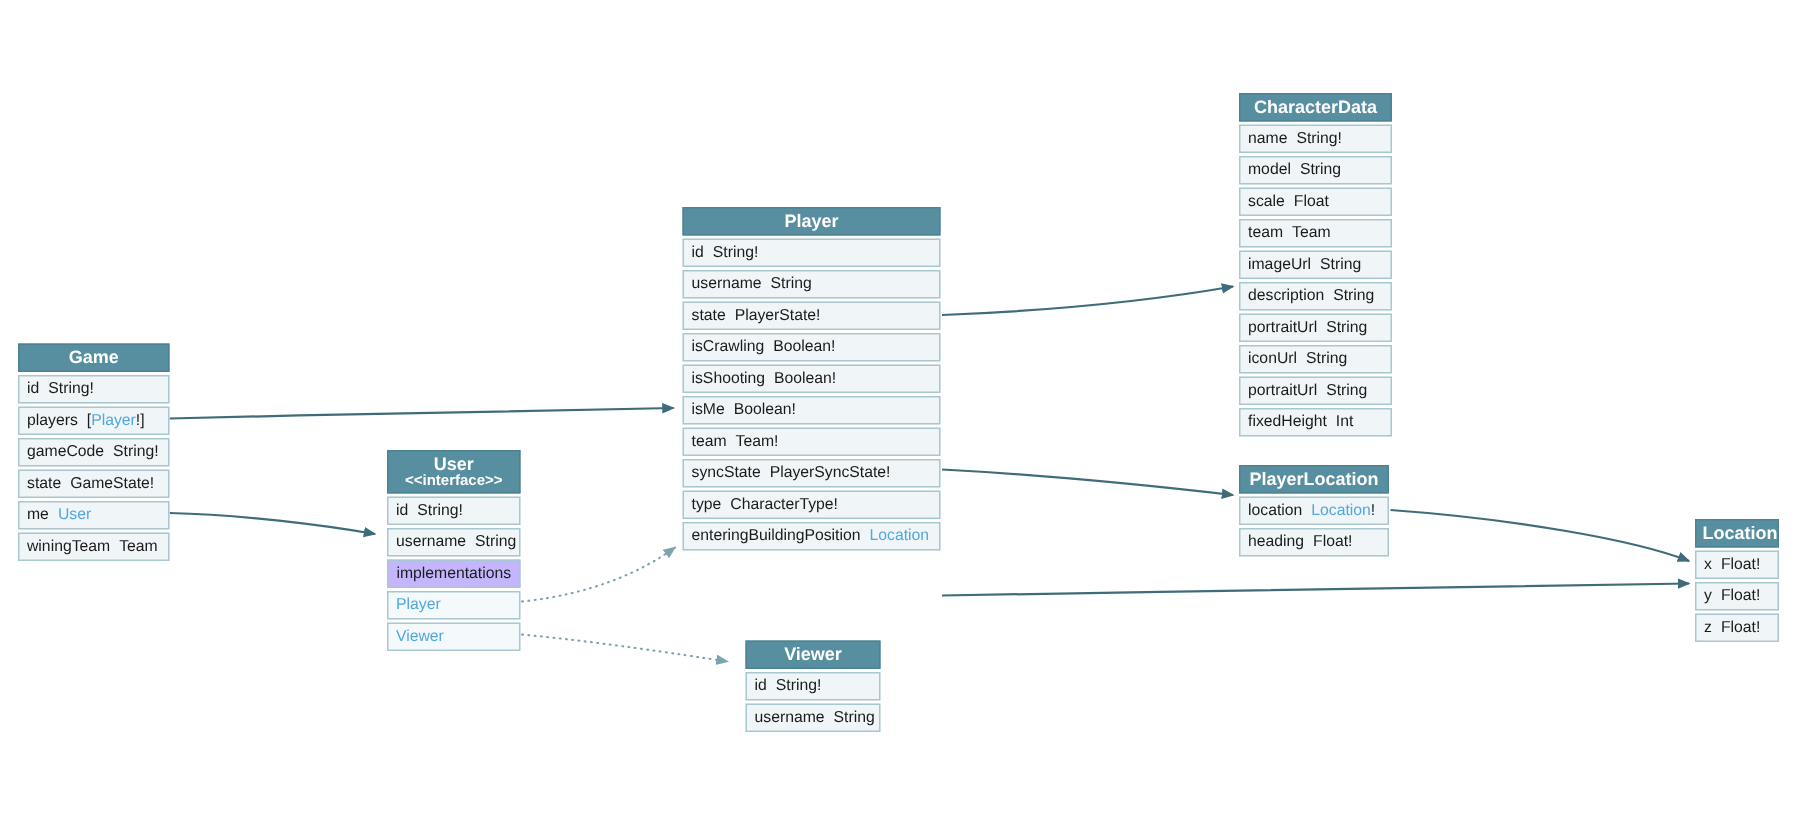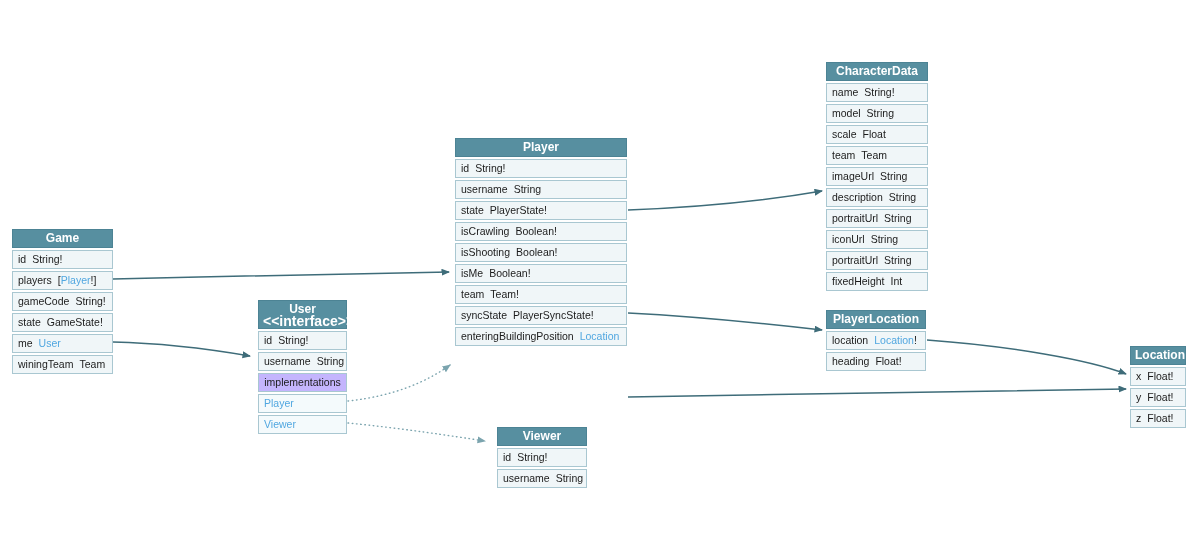--- a/index.html
+++ b/index.html
@@ -28,21 +28,21 @@
     color: #ffffff;
     text-align: center;
     font-weight: bold;
     font-size: 12px;
     line-height: 13px;
     padding: 2px 4px;
     cursor: pointer;
   }
   .thead .subtitle {
     display: block;
-    font-size: 14px;
+    font-size: 10px;
     line-height: 10px;
     font-weight: bold;
   }
   .trow {
     display: flex;
     align-items: center;
     background: #f0f6f8;
     border: 1px solid #a9c7d1;
     margin-top: 2px;
     height: 17px;
@@ -159,20 +159,24 @@
         </div>
         <div class="trow">
           <span class="fname">team</span>
           <span class="ftype"><span class="plain">Team!</span></span>
         </div>
         <div class="trow">
           <span class="fname">syncState</span>
           <span class="ftype"><span class="plain">PlayerSyncState!</span></span>
         </div>
         <div class="trow">
+          <span class="fname">type</span>
+          <span class="ftype"><span class="plain">CharacterType!</span></span>
+        </div>
+        <div class="trow">
           <span class="fname">enteringBuildingPosition</span>
           <span class="ftype"><span class="link">Location</span></span>
         </div>
       </div>
       <div class="table" style="left: 497px; top: 427px; width: 90px;">
         <div class="thead"><span>Viewer</span></div>
         <div class="trow">
           <span class="fname">id</span>
           <span class="ftype"><span class="plain">String!</span></span>
         </div>

